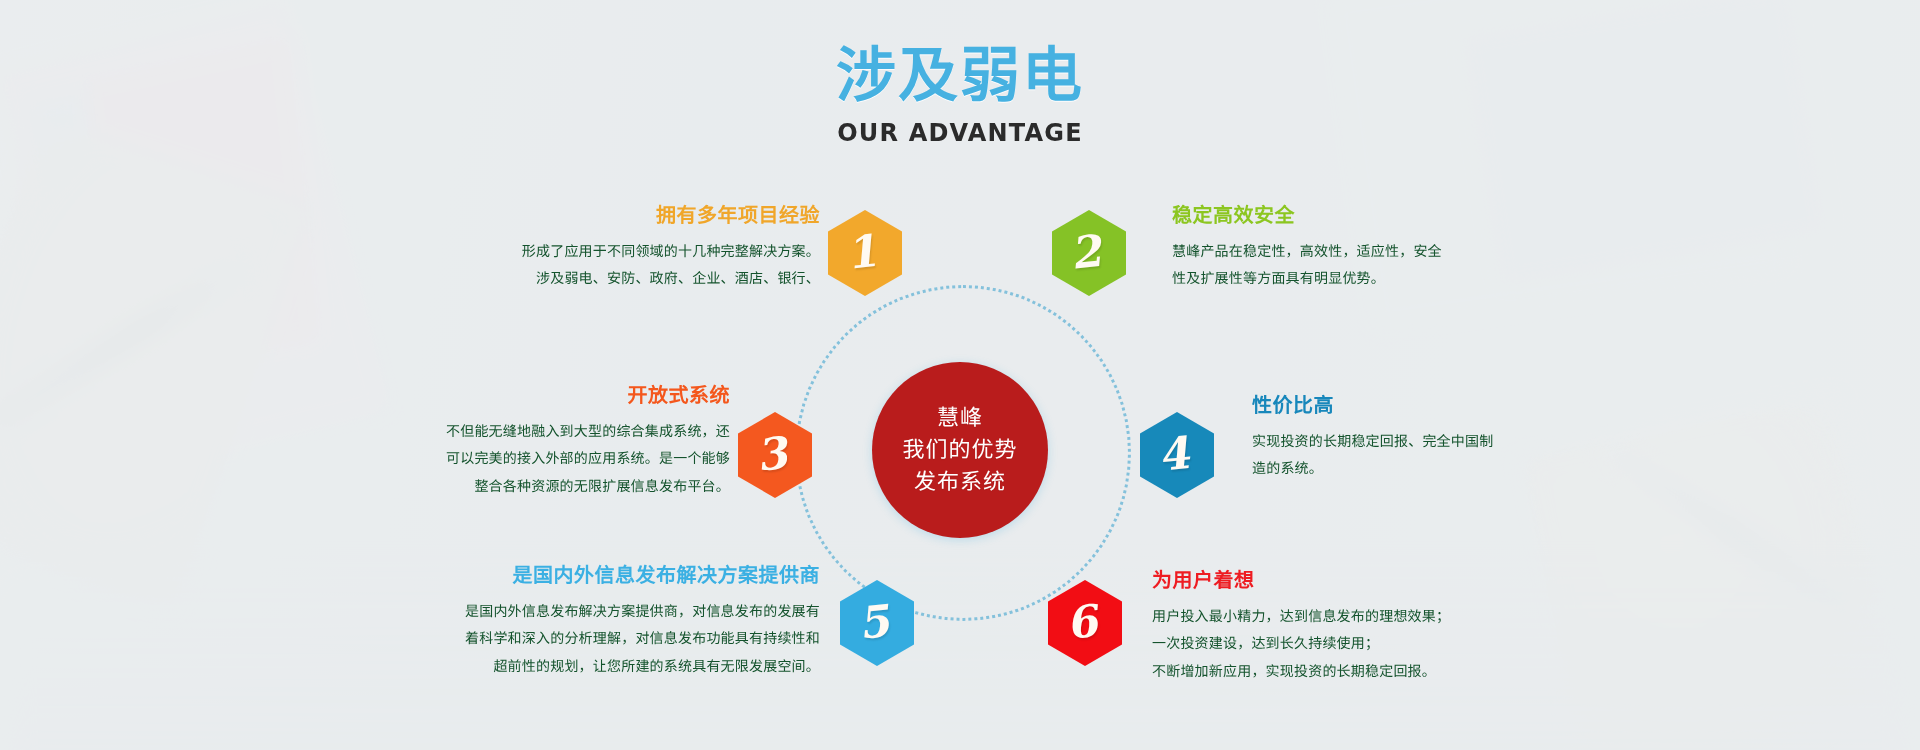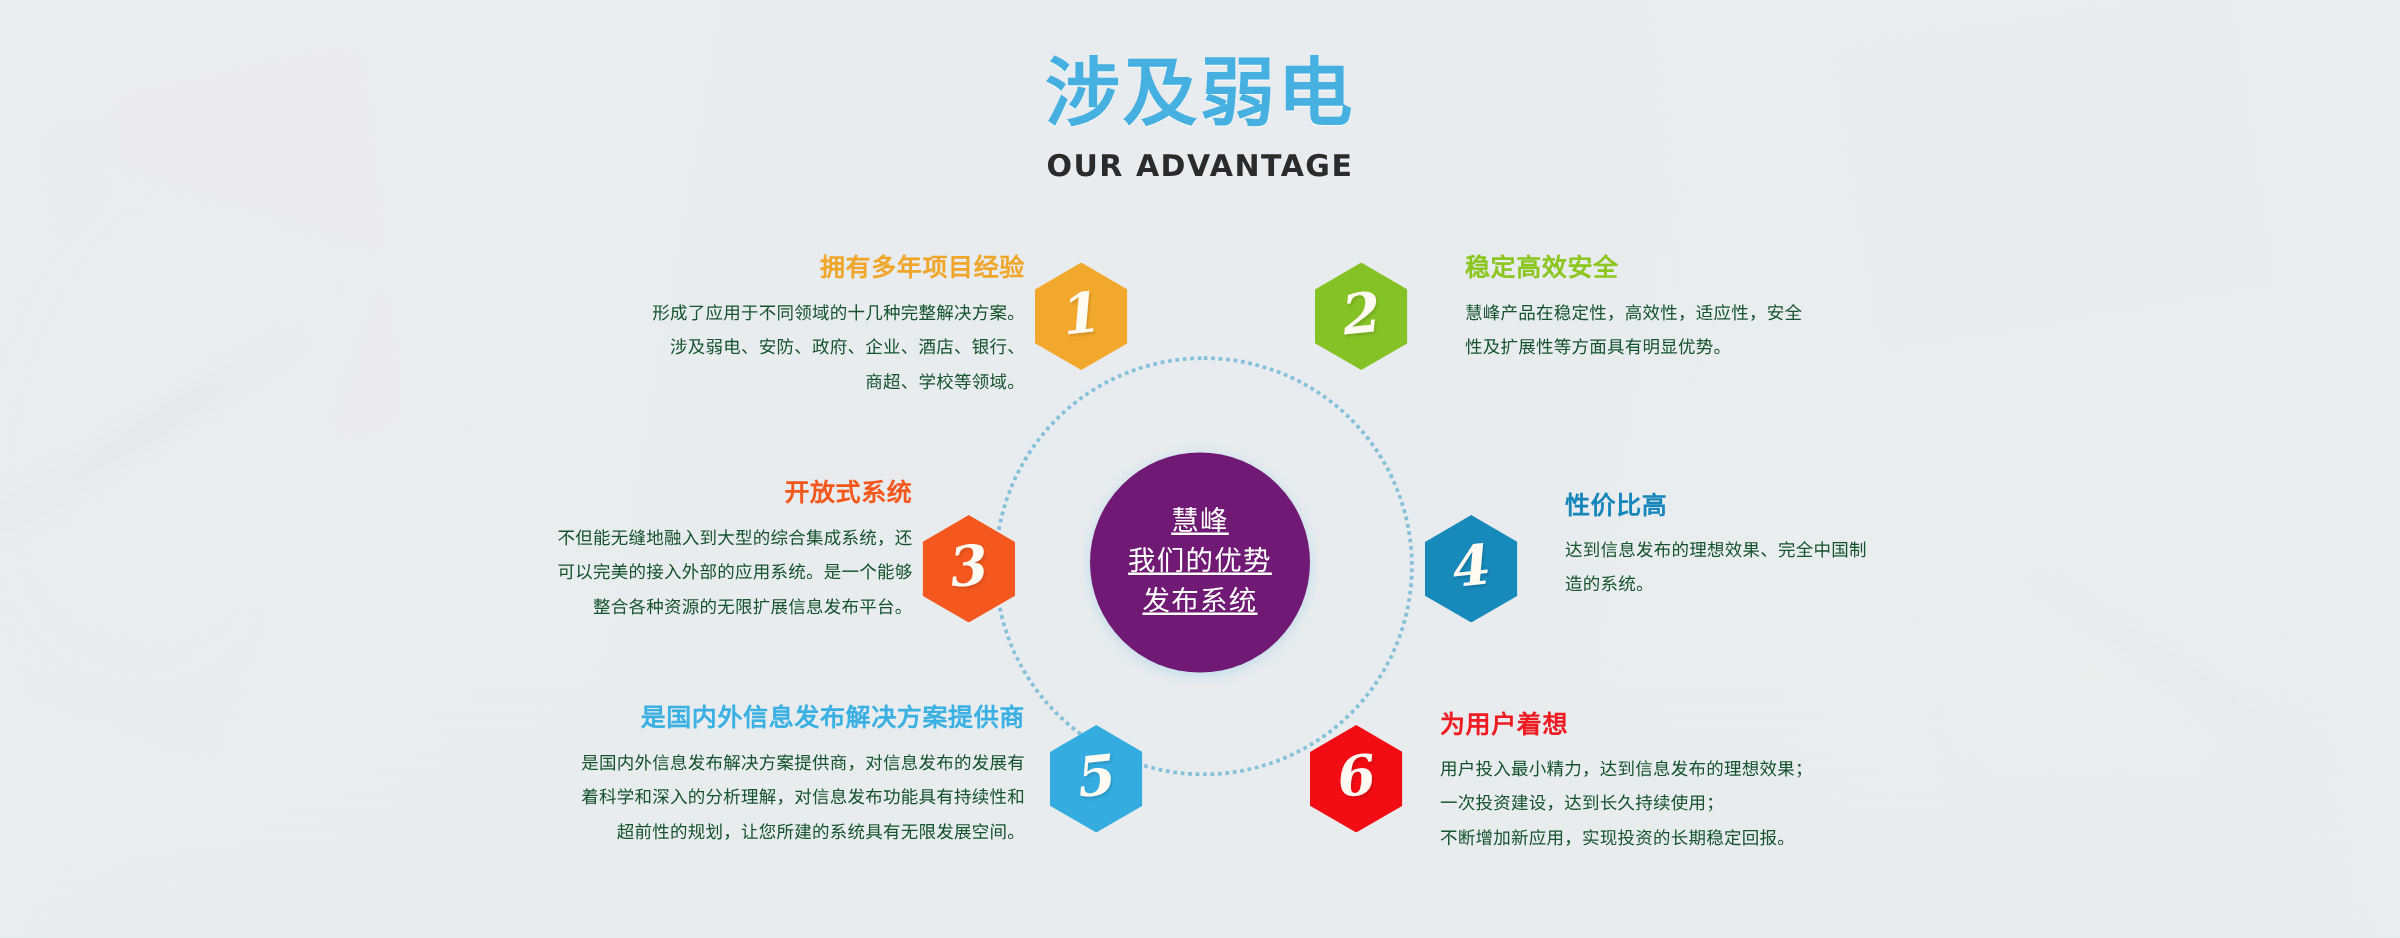--- a/index.html
+++ b/index.html
@@ -266,21 +266,21 @@
   </div>
 
   <div class="header">
     <div class="title-cn" style="color: rgb(70, 177, 225);">涉及弱电</div>
     <div class="title-en" style="color: rgb(43, 43, 43);">OUR ADVANTAGE</div>
   </div>
 
   <div class="diagram">
     <div class="dotted-ring" style="border-color: rgb(127, 191, 219);"></div>
 
-    <div class="center-circle" style="background: #701a75; text-decoration: underline;">
+    <div class="center-circle" style="background: #b91c1c;">
       <span>慧峰</span>
       <span>我们的优势</span>
       <span>发布系统</span>
     </div>
 
     <div class="hex hex-1" style="background: rgb(242, 168, 44);">
       <span class="num">1</span>
     </div>
     <div class="hex hex-2" style="background: rgb(133, 194, 38);">
       <span class="num">2</span>
@@ -297,21 +297,20 @@
     <div class="hex hex-6" style="background: rgb(242, 13, 20);">
       <span class="num">6</span>
     </div>
   </div>
 
   <div class="block blk-1 align-right">
     <h3 style="color: rgb(240, 166, 42);">拥有多年项目经验</h3>
     <p>
         <span>形成了应用于不同领域的十几种完整解决方案。</span>
         <span>涉及弱电、安防、政府、企业、酒店、银行、</span>
-        <span>商超、学校等领域。</span>
       </p>
   </div>
 
   <div class="block blk-2 align-left">
     <h3 style="color: rgb(140, 198, 32);">稳定高效安全</h3>
     <p>
         <span>慧峰产品在稳定性，高效性，适应性，安全</span>
         <span>性及扩展性等方面具有明显优势。</span>
       </p>
   </div>
@@ -321,21 +320,21 @@
     <p>
         <span>不但能无缝地融入到大型的综合集成系统，还</span>
         <span>可以完美的接入外部的应用系统。是一个能够</span>
         <span>整合各种资源的无限扩展信息发布平台。</span>
       </p>
   </div>
 
   <div class="block blk-4 align-left">
     <h3 style="color: rgb(23, 135, 187);">性价比高</h3>
     <p>
-        <span>达到信息发布的理想效果、完全中国制</span>
+        <span>实现投资的长期稳定回报、完全中国制</span>
         <span>造的系统。</span>
       </p>
   </div>
 
   <div class="block blk-5 align-right">
     <h3 style="color: rgb(59, 176, 227);">是国内外信息发布解决方案提供商</h3>
     <p>
         <span>是国内外信息发布解决方案提供商，对信息发布的发展有</span>
         <span>着科学和深入的分析理解，对信息发布功能具有持续性和</span>
         <span>超前性的规划，让您所建的系统具有无限发展空间。</span>

